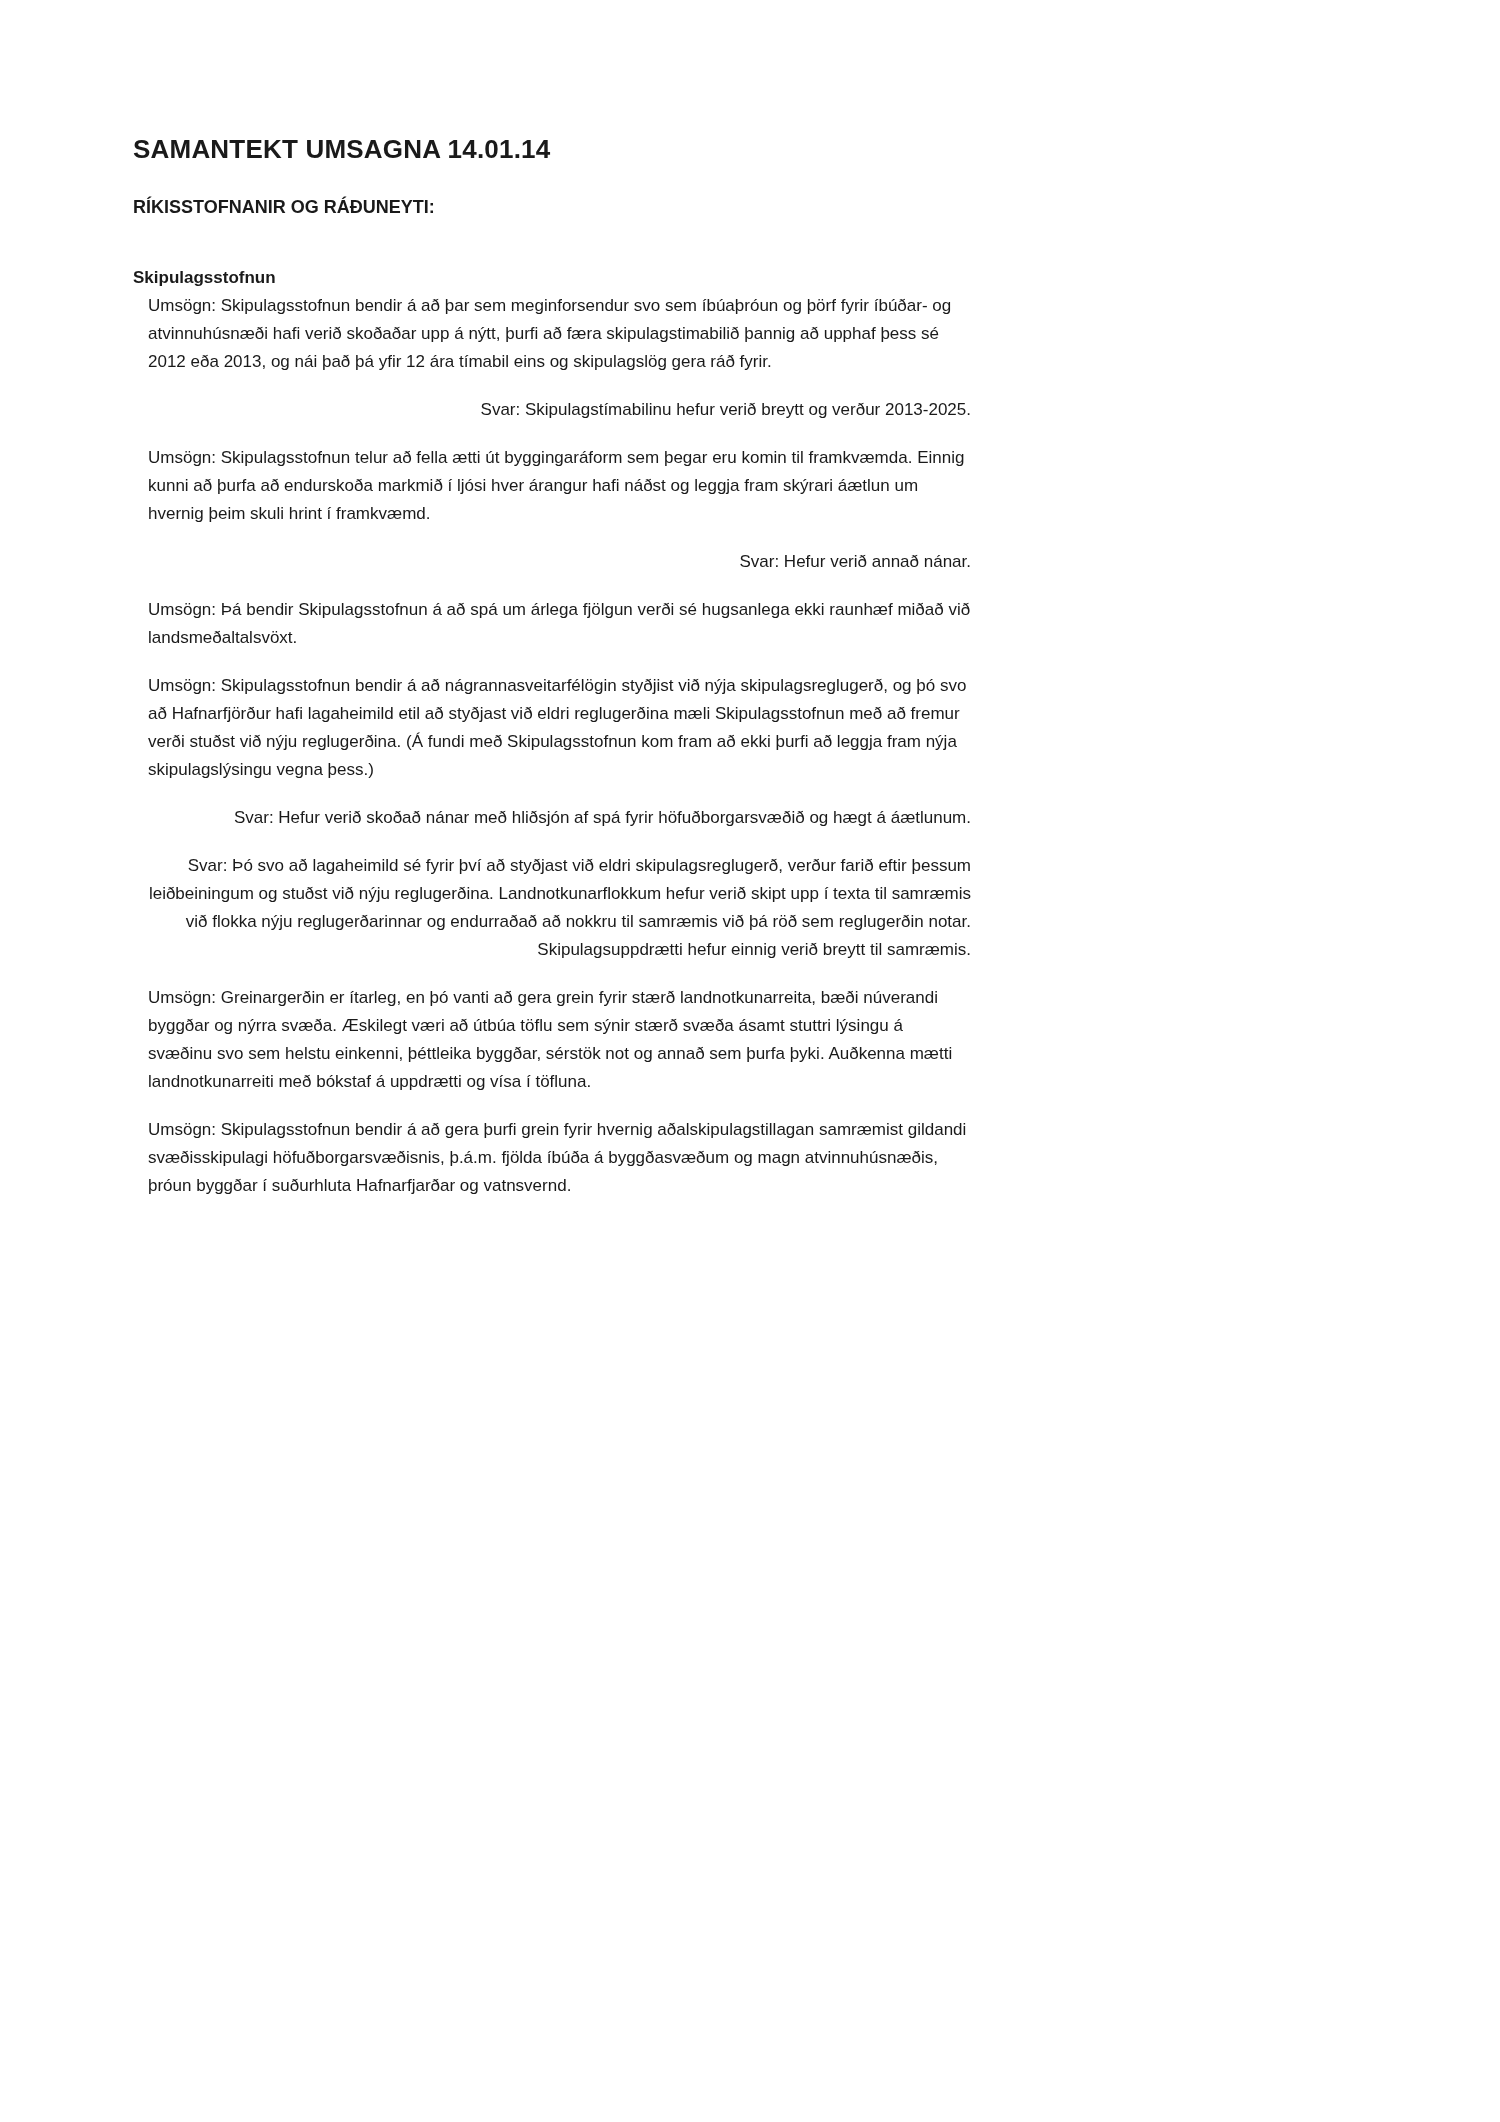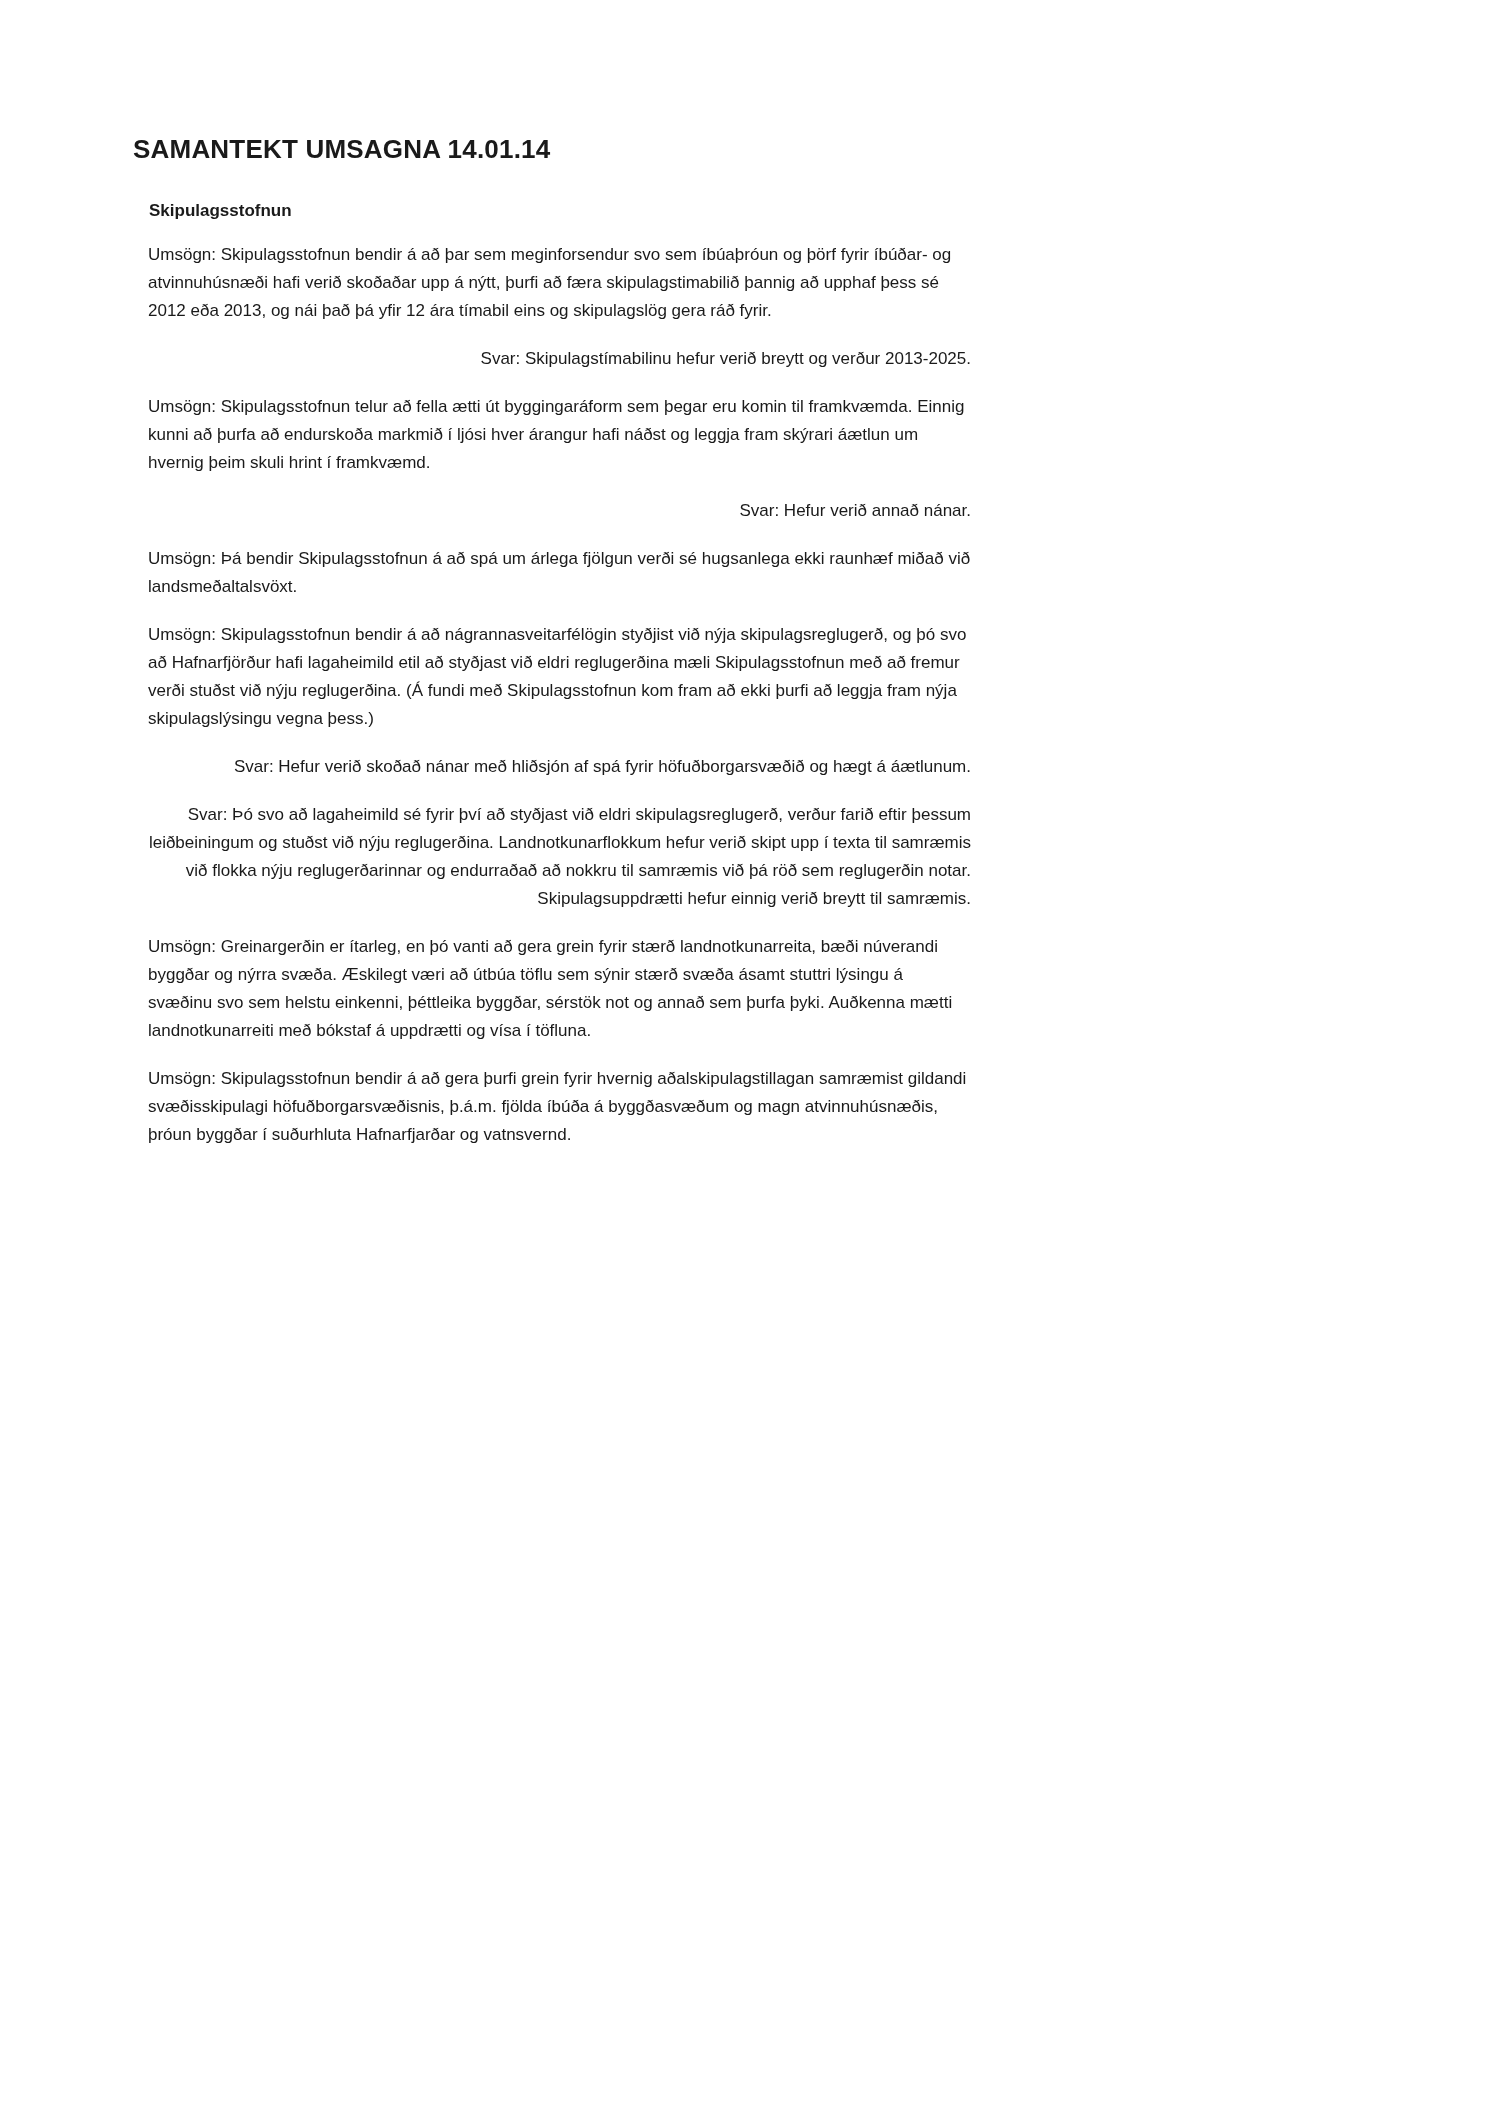--- a/index.html
+++ b/index.html
@@ -28,38 +28,39 @@
     letter-spacing: 0.2px;
   }
   .doc-subtitle {
     font-size: 18px;
     font-weight: bold;
     margin: 0 0 46px 0;
   }
   .sec-heading {
     font-size: 17px;
     font-weight: bold;
-    margin: 16px;
+    margin: 0;
     line-height: 28px;
   }
   .para {
     font-size: 17px;
     line-height: 28px;
     margin: 0 0 20px 15px;
   }
   .para.italic {
     text-align: right;
   }
 </style>
 </head>
 <body>
 
 <div class="page">
   <div class="content">
     <h1 class="doc-title">SAMANTEKT UMSAGNA 14.01.14</h1>
+    <h2 class="doc-subtitle">RÍKISSTOFNANIR OG RÁÐUNEYTI:</h2>
     <div>
         <h3 class="sec-heading">Skipulagsstofnun</h3>
         <p class="para normal">Umsögn: Skipulagsstofnun bendir á að þar sem meginforsendur svo sem íbúaþróun og þörf fyrir íbúðar- og atvinnuhúsnæði hafi verið skoðaðar upp á nýtt, þurfi að færa skipulagstimabilið þannig að upphaf þess sé 2012 eða 2013, og nái það þá yfir 12 ára tímabil eins og skipulagslög gera ráð fyrir.</p>
         <p class="para italic">Svar: Skipulagstímabilinu hefur verið breytt og verður 2013-2025.</p>
         <p class="para normal">Umsögn: Skipulagsstofnun telur að fella ætti út byggingaráform sem þegar eru komin til framkvæmda. Einnig kunni að þurfa að endurskoða markmið í ljósi hver árangur hafi náðst og leggja fram skýrari áætlun um hvernig þeim skuli hrint í framkvæmd.</p>
         <p class="para italic">Svar: Hefur verið annað nánar.</p>
         <p class="para normal">Umsögn: Þá bendir Skipulagsstofnun á að spá um árlega fjölgun verði sé hugsanlega ekki raunhæf miðað við landsmeðaltalsvöxt.</p>
         <p class="para normal">Umsögn: Skipulagsstofnun bendir á að nágrannasveitarfélögin styðjist við nýja skipulagsreglugerð, og þó svo að Hafnarfjörður hafi lagaheimild etil að styðjast við eldri reglugerðina mæli Skipulagsstofnun með að fremur verði stuðst við nýju reglugerðina. (Á fundi með Skipulagsstofnun kom fram að ekki þurfi að leggja fram nýja skipulagslýsingu vegna þess.)</p>
         <p class="para italic">Svar: Hefur verið skoðað nánar með hliðsjón af spá fyrir höfuðborgarsvæðið og hægt á áætlunum.</p>
         <p class="para italic">Svar: Þó svo að lagaheimild sé fyrir því að styðjast við eldri skipulagsreglugerð, verður farið eftir þessum leiðbeiningum og stuðst við nýju reglugerðina. Landnotkunarflokkum hefur verið skipt upp í texta til samræmis við flokka nýju reglugerðarinnar og endurraðað að nokkru til samræmis við þá röð sem reglugerðin notar. Skipulagsuppdrætti hefur einnig verið breytt til samræmis.</p>

